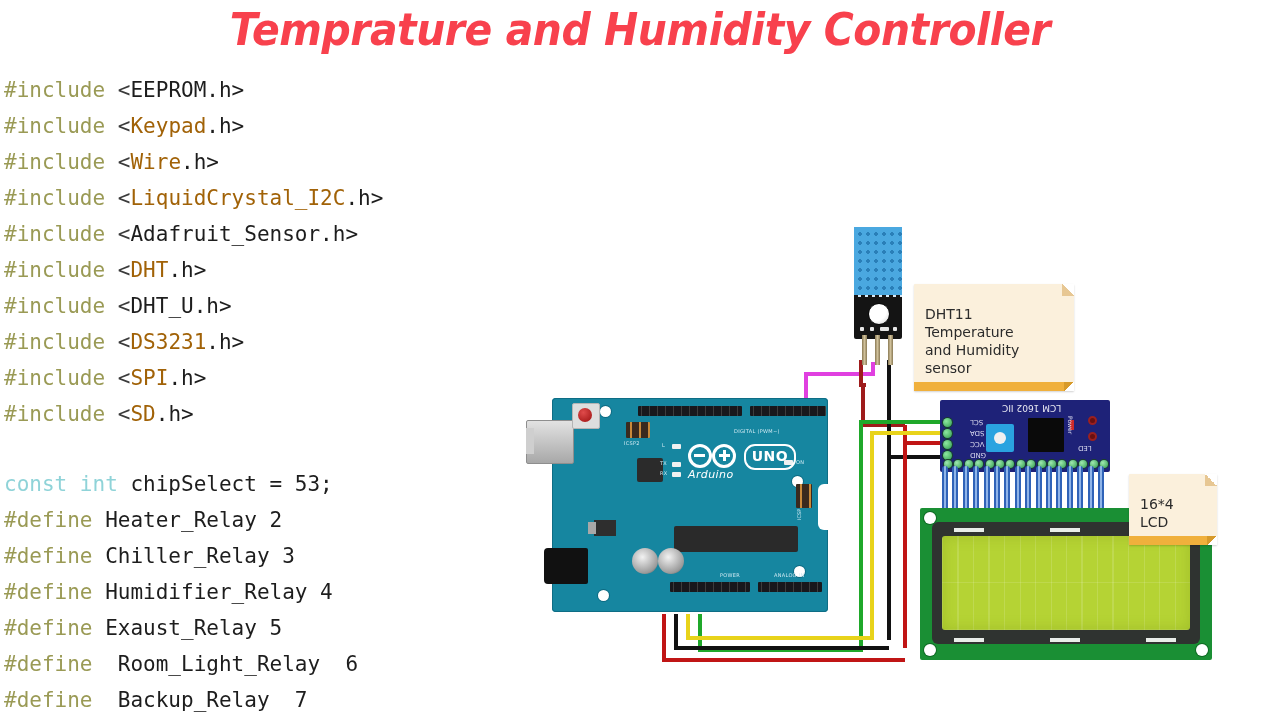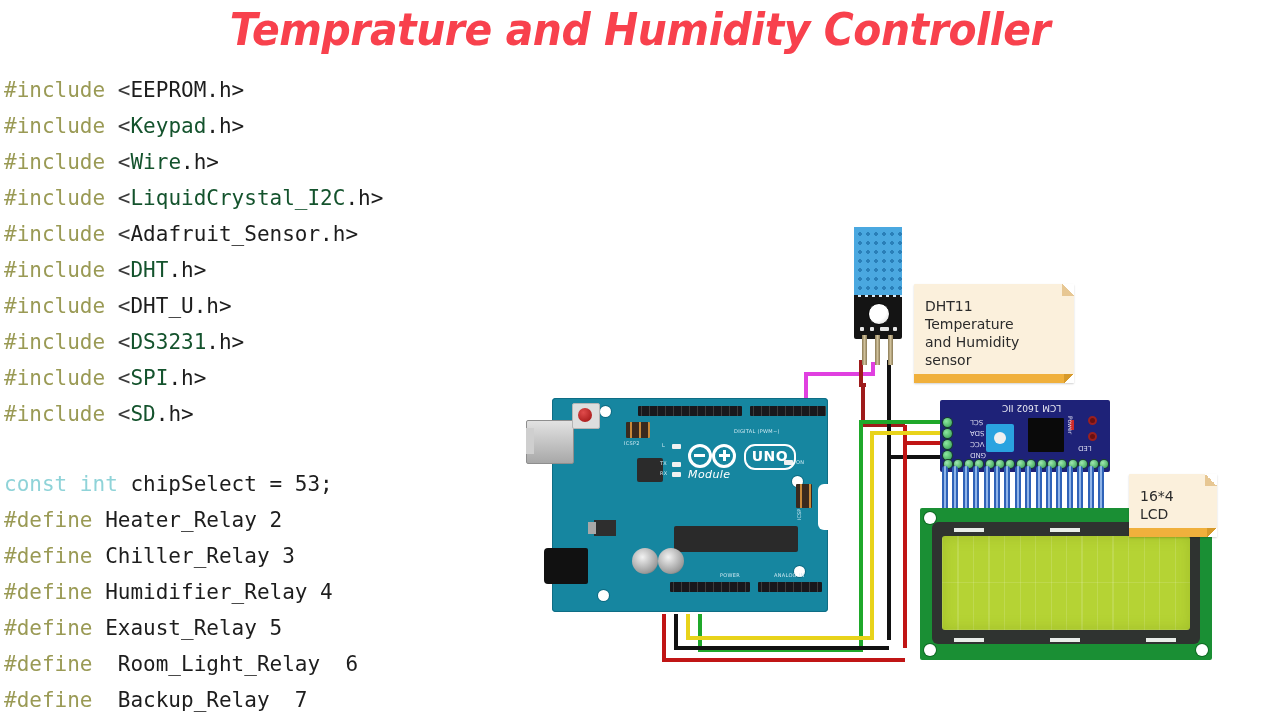--- a/index.html
+++ b/index.html
@@ -31,21 +31,21 @@
     position:absolute;left:4px;top:72px;width:520px;
     font-family:"DejaVu Sans Mono", monospace;
     font-size:21px;
     line-height:36px;
     color:#222;
     white-space:pre;
   }
   .ln{height:36px;white-space:pre;}
   .ln.blank{height:34px;}
   .k-pre{color:#9a9a55;}       
-  .k-lib{color:#14532d;}       
+  .k-lib{color:#a16207;}       
   .k-plain{color:#1d1d1d;}     
   .k-type{color:#8fd3d8;}      
   .k-ang{color:#3b3b3b;}
 
   
   #dht11{position:absolute;left:854px;top:227px;width:48px;height:115px;}
   #dht-top{position:absolute;left:0;top:0;width:48px;height:74px;background:#4aa8e0;
     background-image:
       radial-gradient(circle at 4px 4px, #2a7fb8 1.6px, transparent 1.8px);
     background-size:8px 9px;
@@ -131,21 +131,21 @@
   .lcd-hole{position:absolute;width:12px;height:12px;border-radius:50%;background:#fff;box-shadow:0 0 0 1px #0f6b24;}
   .lcd-tab{position:absolute;width:30px;height:4px;background:#e9eee9;}
 
   
   #wires{position:absolute;left:0;top:0;width:1280px;height:720px;}
 
   
   .sticky{position:absolute;background:#fbf0dc;border-radius:1px;
     box-shadow:0 1px 2px rgba(0,0,0,0.18);
     font-family:"DejaVu Sans", sans-serif;color:#2b2b2b;}
-  .sticky .body{padding:13px 11px 5px 11px;font-size:14px;line-height:18px;white-space:pre-line;}
+  .sticky .body{padding:21px 11px 5px 11px;font-size:14px;line-height:18px;white-space:pre-line;}
   .sticky .bar{height:9px;background:#f0b03c;}
   .sticky .fold{position:absolute;right:0;top:0;width:12px;height:12px;
     background:linear-gradient(225deg,#ffffff 50%,#e7c793 50%);}
   .sticky .foldb{position:absolute;right:0;bottom:0;width:10px;height:9px;
     background:linear-gradient(315deg,#ffffff 50%,#d79a2a 50%);}
 </style>
 </head>
 <body>
 
 <div id="stage">
@@ -240,21 +240,21 @@
 
     <div id="ard-logo">
       <div id="ard-inf">
         <div class="inf-c" style="left:0;top:0;"></div>
         <div class="inf-c" style="left:24px;top:0;"></div>
         <div class="inf-minus"></div>
         <div class="inf-plus-v"></div>
         <div class="inf-plus-h"></div>
       </div>
       <div id="ard-uno">UNO</div>
-      <div id="ard-word">Module</div>
+      <div id="ard-word">Arduino</div>
     </div>
   </div>
 
   <div id="i2c">
     <div id="i2c-pcb"></div>
     <div id="i2c-title">LCM 1602 IIC</div>
     <div id="i2c-pot"></div>
     <div id="i2c-pot-c"></div>
     <div id="i2c-ic"></div>
     <div id="i2c-led"></div>

